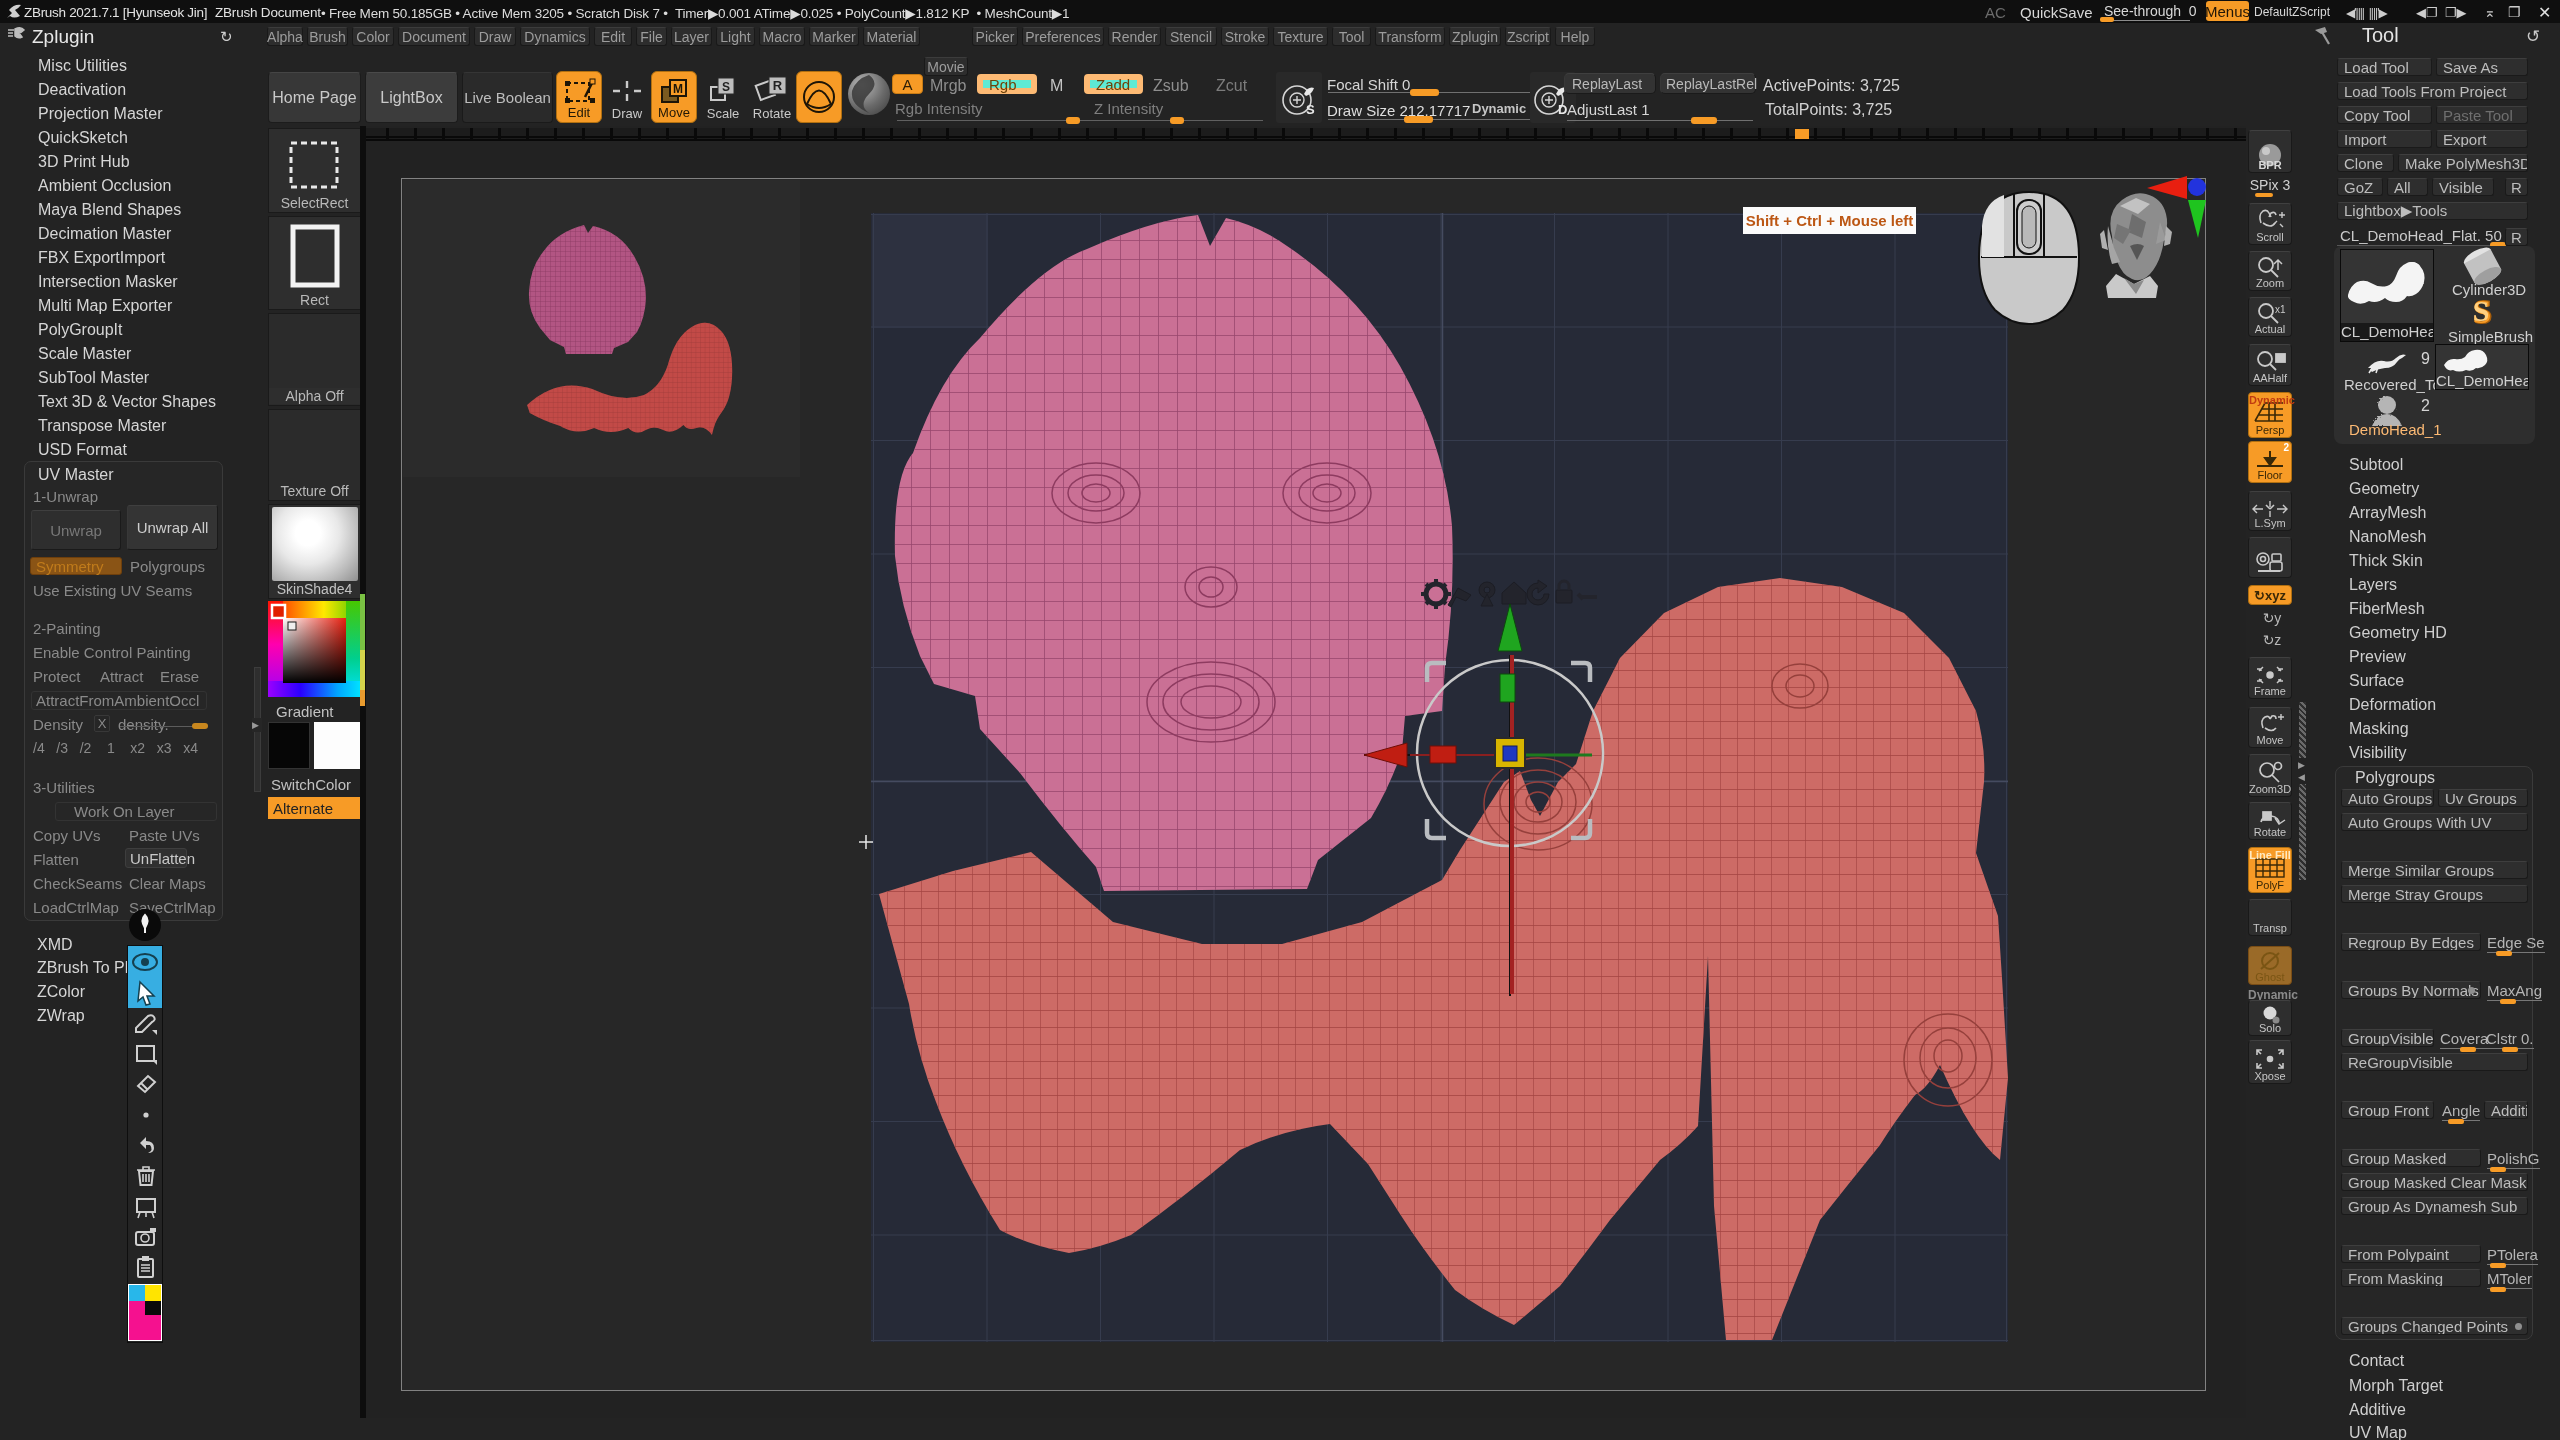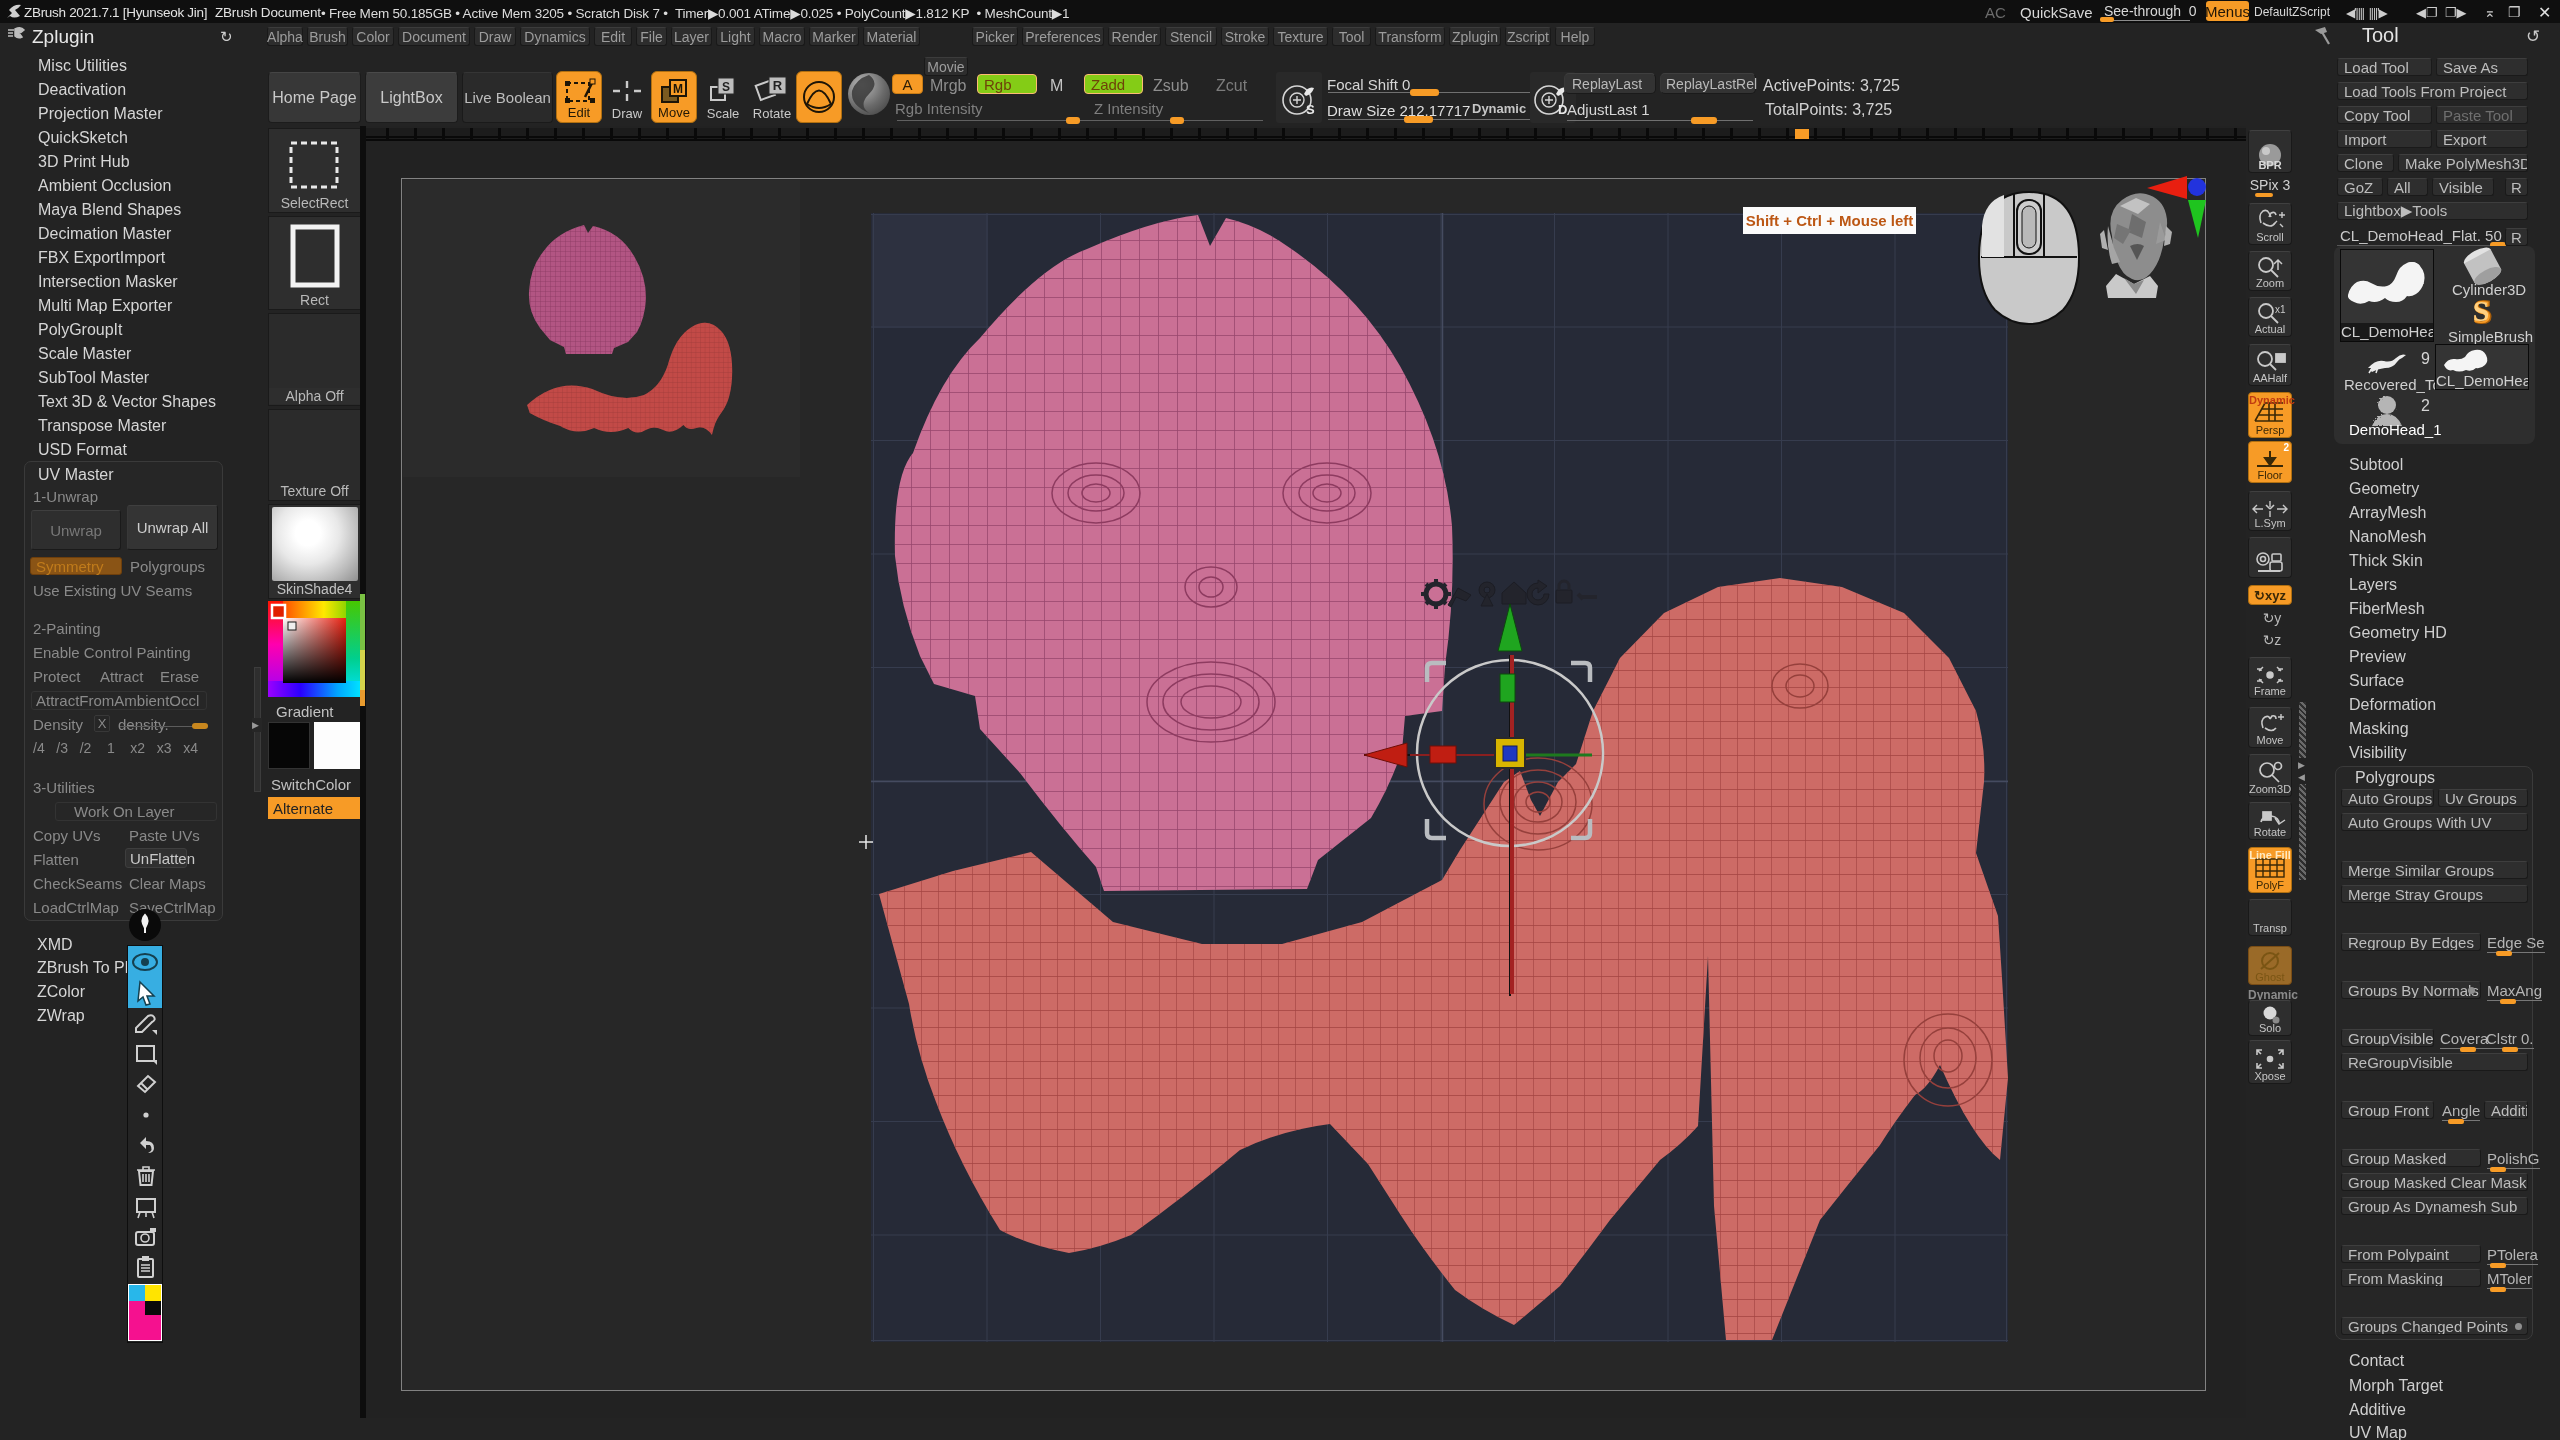--- a/index.html
+++ b/index.html
@@ -5,21 +5,21 @@
 * { margin:0; padding:0; box-sizing:border-box; }
 html,body { width:2560px; height:1440px; overflow:hidden; background:#232323; font-family:"Liberation Sans", sans-serif; }
 .abs { position:absolute; }
 #stage { position:relative; width:2560px; height:1440px; background:#232323; }
 .btn { position:absolute; background:#2e2e2e; border:1px solid #1a1a1a; border-top-color:#3f3f3f; border-left-color:#383838; border-radius:3px; color:#b9b9b9; font-size:15px; display:flex; align-items:center; justify-content:center; white-space:nowrap; }
 .menubtn { position:absolute; top:27px; height:19px; background:#2d2d2d; border:1px solid #191919; border-top-color:#3c3c3c; border-radius:3px; color:#9c9c9c; font-size:14px; display:flex; align-items:center; justify-content:center; white-space:nowrap; }
 .litem { position:absolute; color:#d6d6d6; font-size:16px; white-space:nowrap; }
 .sitem { position:absolute; color:#cfcfcf; font-size:16px; white-space:nowrap; }
 .gr { color:#8a8a8a; }
 .orangebtn { background:#f79b26; border:1px solid #c87b14; color:#2e2007; }
-.dorange { background:#84cc16; border:1px solid #fdba74; color:#6e4209; }
+.dorange { background:#5eead4; border:6px solid #fdba74; color:#6e4209; }
 .slider { position:absolute; height:1px; background:#5c5c5c; }
 .pill { position:absolute; width:26px; height:7px; background:#f79b26; border-radius:3px; }
 .ticon { position:absolute; width:44px; background:#2e2e2e; border:1px solid #191919; border-top-color:#404040; border-radius:4px; color:#c6c6c6; font-size:11px; text-align:center; display:flex; flex-direction:column; align-items:center; justify-content:flex-end; padding-bottom:1px; }
 .ticon svg { display:block; }
 .polybtn { position:absolute; height:18px; background:#2e2e2e; border:1px solid #1a1a1a; border-top-color:#3e3e3e; border-radius:3px; color:#bdbdbd; font-size:15px; display:flex; align-items:center; padding-left:6px; white-space:nowrap; overflow:hidden; }
 .odash { position:absolute; height:5px; background:#f79b26; border-radius:2px; }
 .slbl { position:absolute; color:#b5b5b5; font-size:15px; white-space:nowrap; }
 </style>
 </head>
 <body>
@@ -821,21 +821,21 @@
               <feDisplacementMap in="SourceGraphic" in2="n" scale="3"></feDisplacementMap>
             </filter>
           </defs>
           <g fill="#b5b5b5" filter="url(#rough)">
             <circle cx="23" cy="11" r="9"></circle>
             <path d="M8,32 q5,-12 15,-12 q10,0 15,12 z"></path>
           </g>
         </svg>
   </div>
   <div class="abs" style="left:2421px;top:397px;font-size:16px;color:#d5d5d5;">2</div>
-  <div class="abs" style="left:2349px;top:421px;font-size:15px;color:#ffffff;">DemoHead_1</div>
+  <div class="abs" style="left:2349px;top:421px;font-size:15px;color:#fdba74;">DemoHead_1</div>
 
   <div class="sitem" style="left:2349px;top:456px;">Subtool</div>
   <div class="sitem" style="left:2349px;top:480px;">Geometry</div>
   <div class="sitem" style="left:2349px;top:504px;">ArrayMesh</div>
   <div class="sitem" style="left:2349px;top:528px;">NanoMesh</div>
   <div class="sitem" style="left:2349px;top:552px;">Thick Skin</div>
   <div class="sitem" style="left:2349px;top:576px;">Layers</div>
   <div class="sitem" style="left:2349px;top:600px;">FiberMesh</div>
   <div class="sitem" style="left:2349px;top:624px;">Geometry HD</div>
   <div class="sitem" style="left:2349px;top:648px;">Preview</div>

